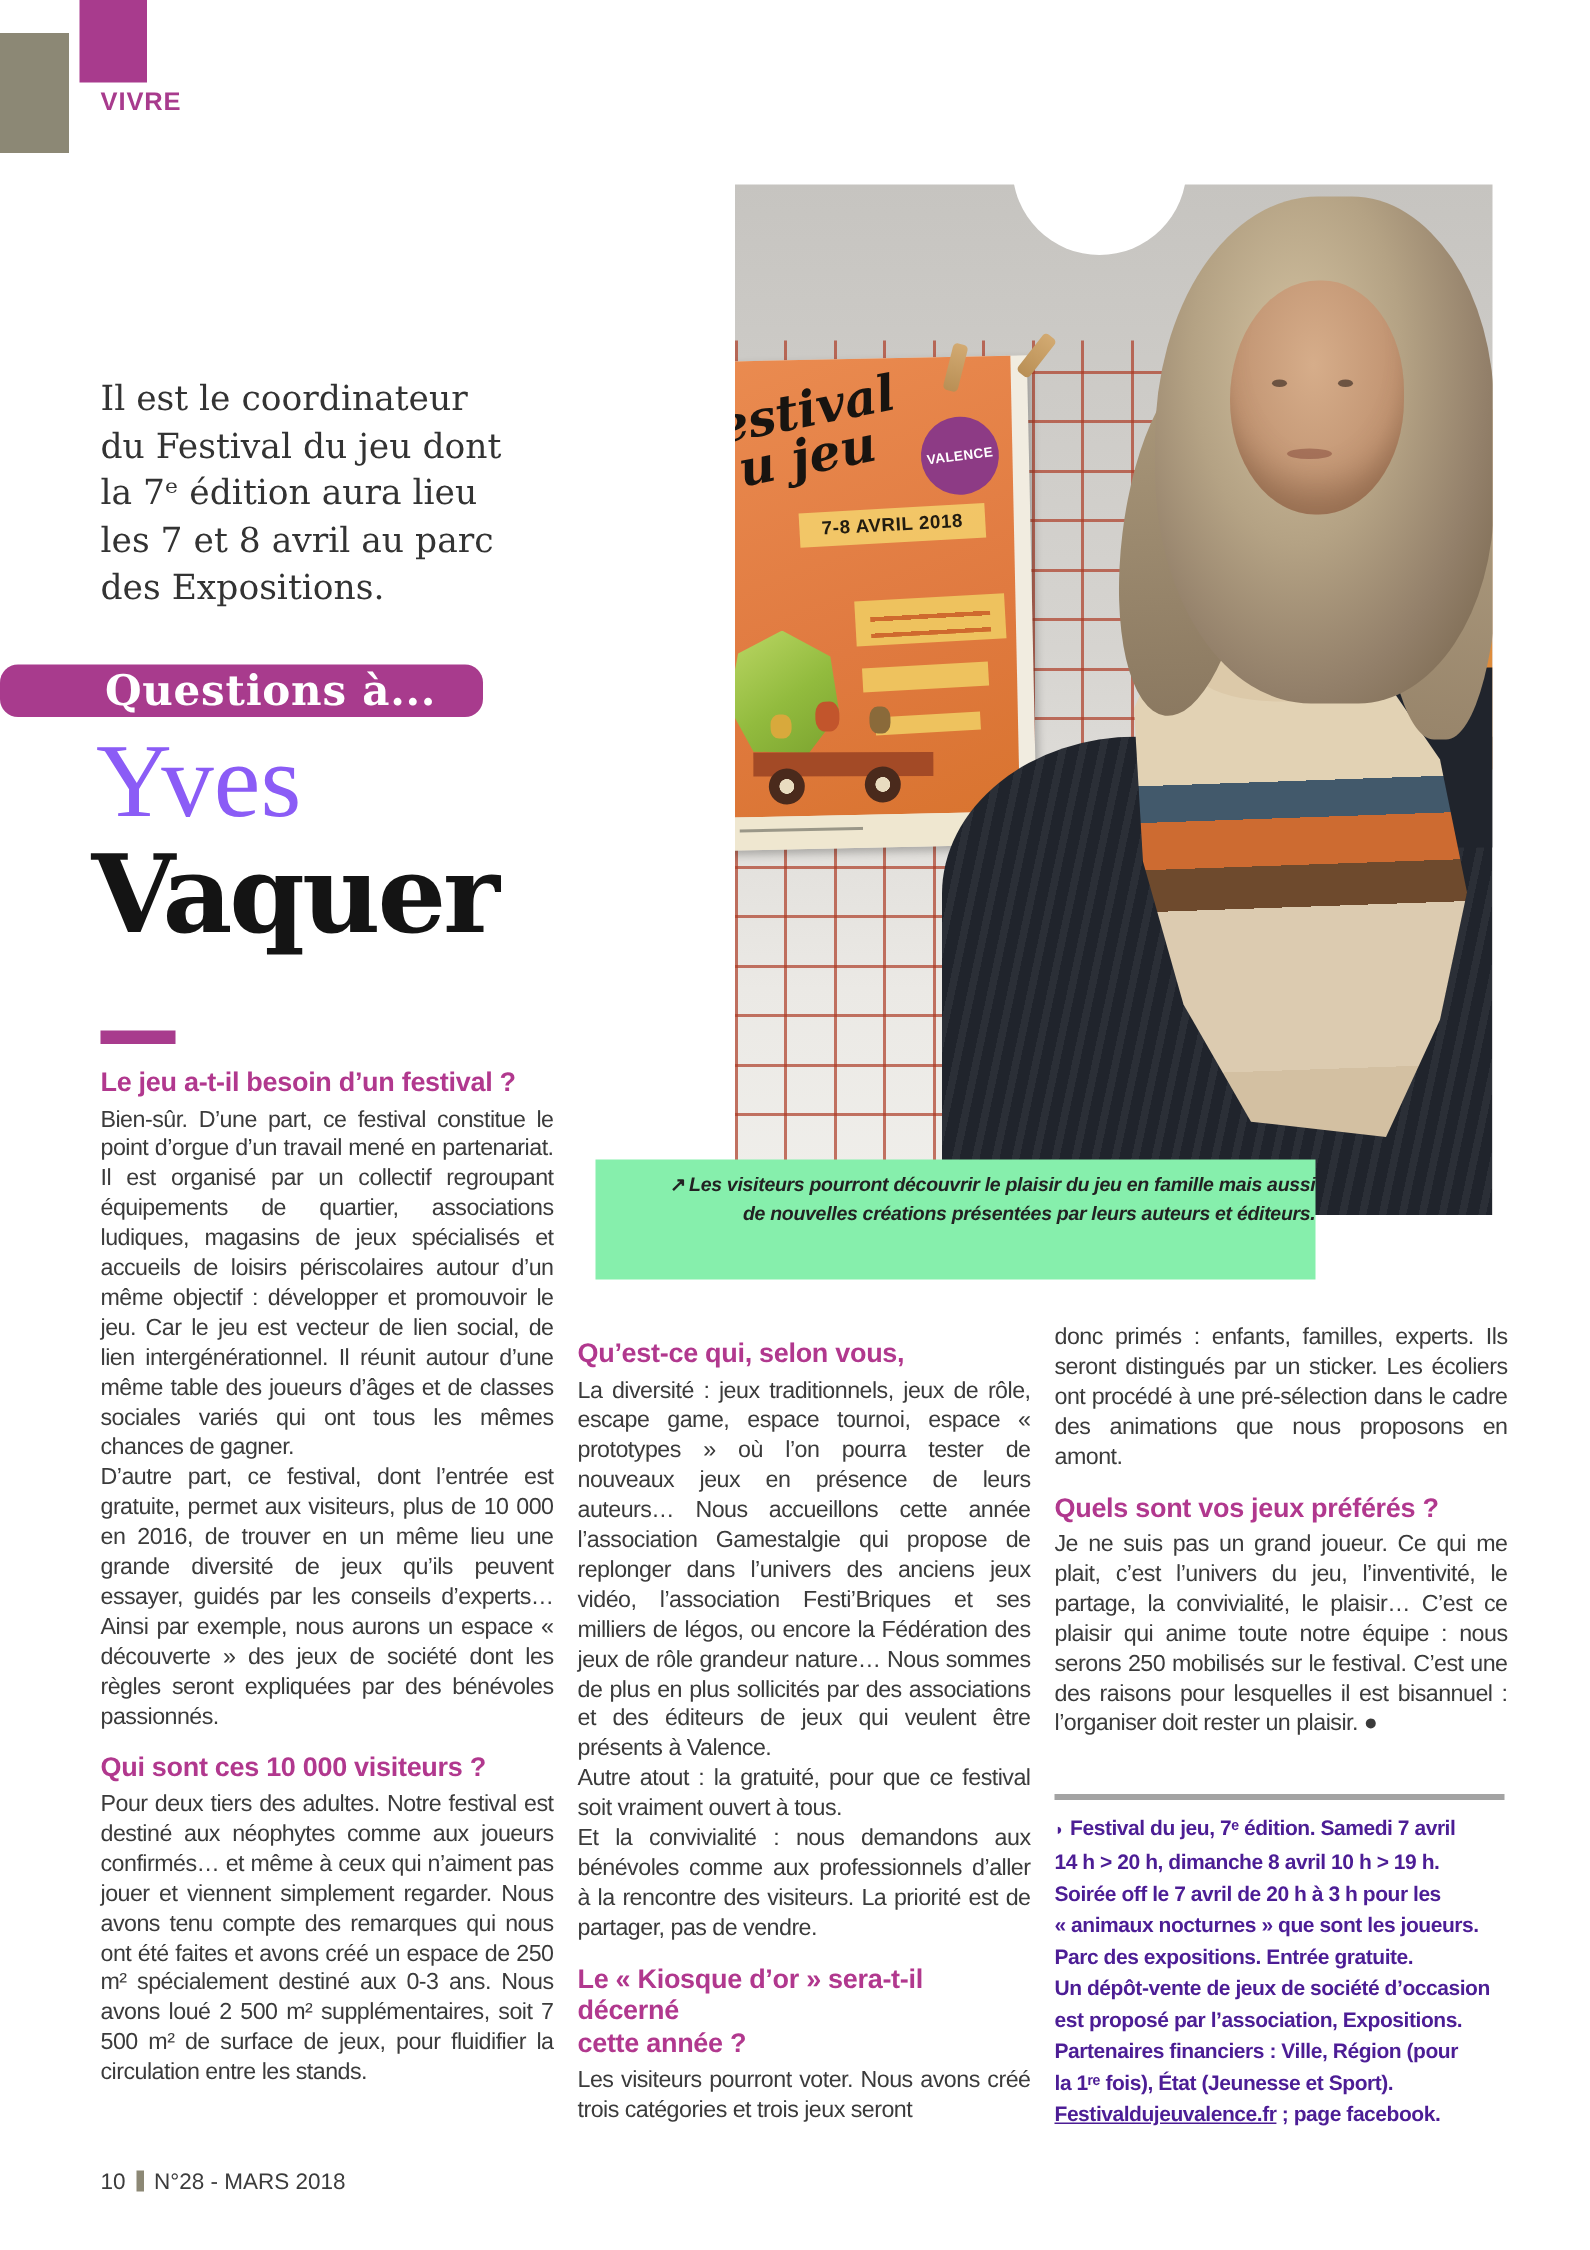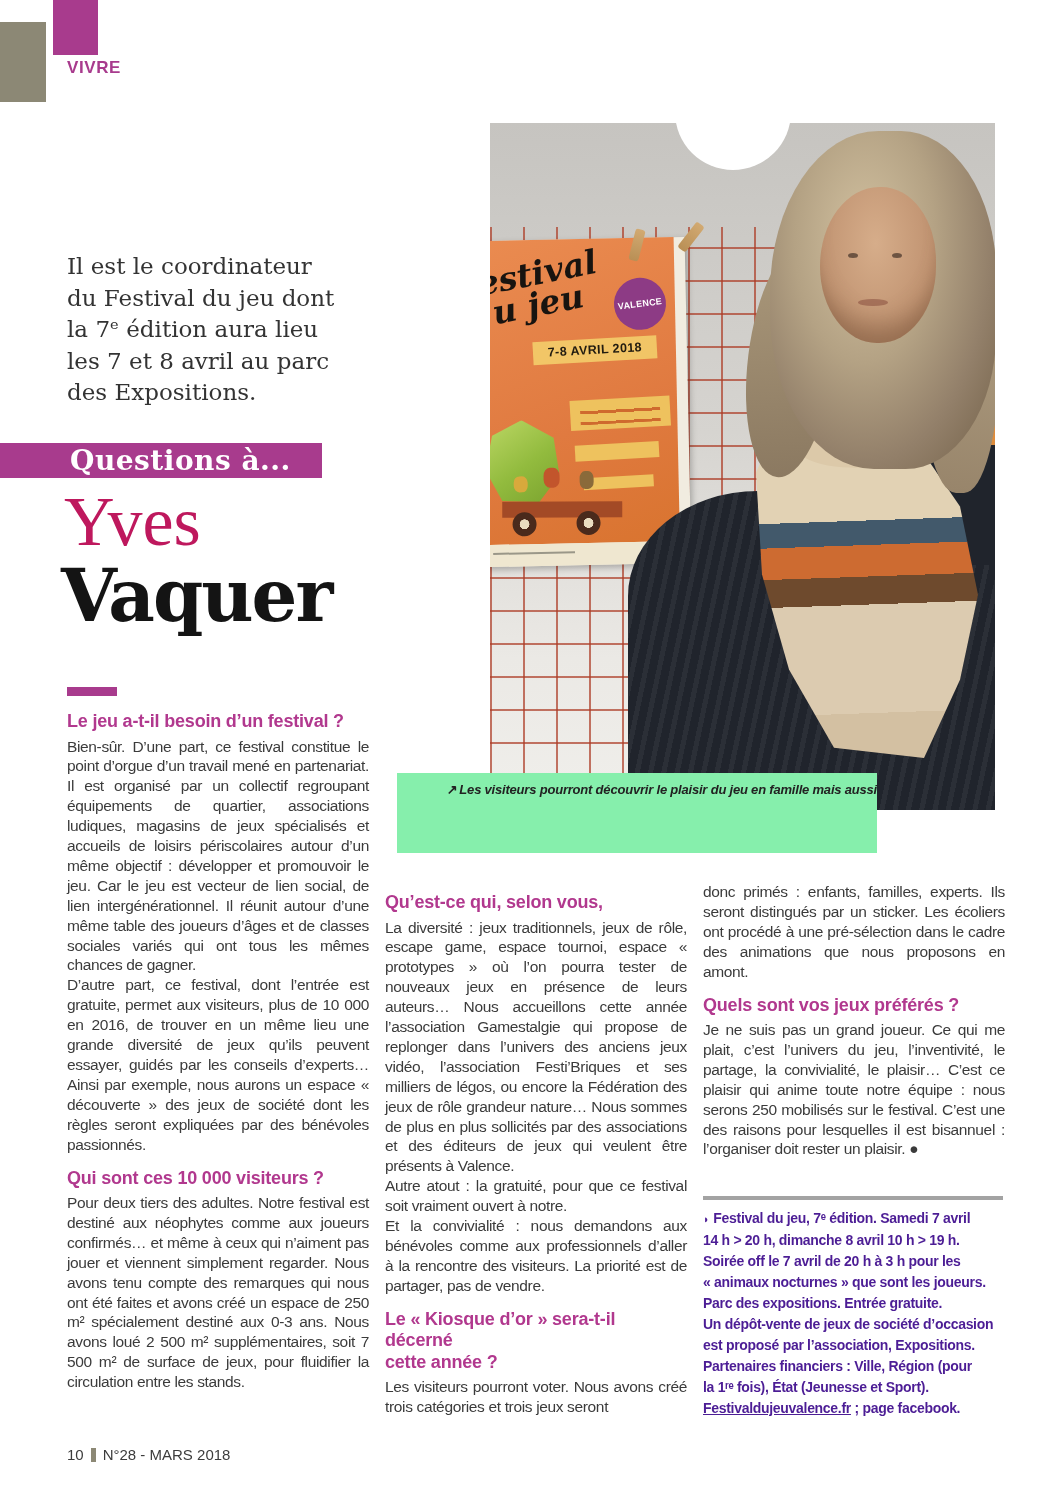--- a/index.html
+++ b/index.html
@@ -10,23 +10,23 @@
   
   #corner-gray{left:0;top:22px;width:46px;height:80px;background:#8c8875;}
   #corner-mag{left:53px;top:0;width:45px;height:55px;background:#a83b8d;}
   #vivre{left:67px;top:58px;font-size:17px;font-weight:bold;color:#a83b8d;letter-spacing:.6px;}
 
   
   #intro{left:67px;top:251px;width:330px;font-family:"DejaVu Serif",serif;
          font-size:23px;line-height:31.5px;color:#333;}
   #kicker{left:0;top:443px;width:322px;height:35px;background:#a83b8d;color:#fff;
           font-family:"DejaVu Serif",serif;font-weight:bold;font-size:28px;line-height:35px;
-          padding-left:70px;box-sizing:border-box;letter-spacing:.5px;}
+          padding-left:70px;box-sizing:border-box;letter-spacing:.5px;border-radius:12px;}
   #name-first{left:64px;top:486px;font-family:"Liberation Serif",serif;font-size:70px;
-              line-height:72px;color:#be185d;}
+              line-height:72px;color:#8b5cf6;}
   #name-last{left:61px;top:556px;font-family:"DejaVu Serif",serif;font-weight:bold;
              font-size:72px;line-height:80px;color:#141414;letter-spacing:-2px;}
   #name-rule{left:67px;top:687px;width:50px;height:9px;background:#a83b8d;}
 
   
   .col{width:302px;}
   #col1{left:67px;top:711px;}
   #col2{left:385px;top:892px;}
   #col3{left:703px;top:882px;}
   .col p{margin:0;text-align:justify;font-size:15.5px;line-height:19.9px;
@@ -181,36 +181,37 @@
     <div class="hair-main"></div>
     <div class="face"></div>
     <div class="eye eye-l"></div>
     <div class="eye eye-r"></div>
     <div class="mouth"></div>
   </div>
   <div class="abs" id="notch"></div>
 
   <div class="abs" id="caption-box">
     <div><span class="cap-arrow">↗</span><span>Les visiteurs pourront découvrir le plaisir du jeu en famille mais aussi</span></div>
+    <div>de nouvelles créations présentées par leurs auteurs et éditeurs.</div>
   </div>
 
   <div class="abs col" id="col1">
     <div class="qhead">Le jeu a-t-il besoin d’un festival ?</div>
     <p>Bien-sûr. D’une part, ce festival constitue le point d’orgue d’un travail mené en partenariat. Il est organisé par un collectif regroupant équipements de quartier, associations ludiques, magasins de jeux spécialisés et accueils de loisirs périscolaires autour d’un même objectif : développer et promouvoir le jeu. Car le jeu est vecteur de lien social, de lien intergénérationnel. Il réunit autour d’une même table des joueurs d’âges et de classes sociales variés qui ont tous les mêmes chances de gagner.</p>
     <p>D’autre part, ce festival, dont l’entrée est gratuite, permet aux visiteurs, plus de 10 000 en 2016, de trouver en un même lieu une grande diversité de jeux qu’ils peuvent essayer, guidés par les conseils d’experts… Ainsi par exemple, nous aurons un espace « découverte » des jeux de société dont les règles seront expliquées par des bénévoles passionnés.</p>
     <div class="qhead">Qui sont ces 10 000 visiteurs ?</div>
     <p>Pour deux tiers des adultes. Notre festival est destiné aux néophytes comme aux joueurs confirmés… et même à ceux qui n’aiment pas jouer et viennent simplement regarder. Nous avons tenu compte des remarques qui nous ont été faites et avons créé un espace de 250 m² spécialement destiné aux 0-3 ans. Nous avons loué 2 500 m² supplémentaires, soit 7 500 m² de surface de jeux, pour fluidifier la circulation entre les stands.</p>
   </div>
 
   <div class="abs col" id="col2">
     <div class="qhead">
       <div>Qu’est-ce qui, selon vous,</div>
     </div>
     <p>La diversité : jeux traditionnels, jeux de rôle, escape game, espace tournoi, espace « prototypes » où l’on pourra tester de nouveaux jeux en présence de leurs auteurs… Nous accueillons cette année l’association Gamestalgie qui propose de replonger dans l’univers des anciens jeux vidéo, l’association Festi’Briques et ses milliers de légos, ou encore la Fédération des jeux de rôle grandeur nature… Nous sommes de plus en plus sollicités par des associations et des éditeurs de jeux qui veulent être présents à Valence.</p>
-    <p>Autre atout : la gratuité, pour que ce festival soit vraiment ouvert à notre.</p>
+    <p>Autre atout : la gratuité, pour que ce festival soit vraiment ouvert à tous.</p>
     <p>Et la convivialité : nous demandons aux bénévoles comme aux professionnels d’aller à la rencontre des visiteurs. La priorité est de partager, pas de vendre.</p>
     <div class="qhead">
       <div>Le « Kiosque d’or » sera-t-il décerné</div>
       <div>cette année ?</div>
     </div>
     <p>Les visiteurs pourront voter. Nous avons créé trois catégories et trois jeux seront</p>
   </div>
 
   <div class="abs col" id="col3">
     <p>donc primés : enfants, familles, experts. Ils seront distingués par un sticker. Les écoliers ont procédé à une pré-sélection dans le cadre des animations que nous proposons en amont.</p>

